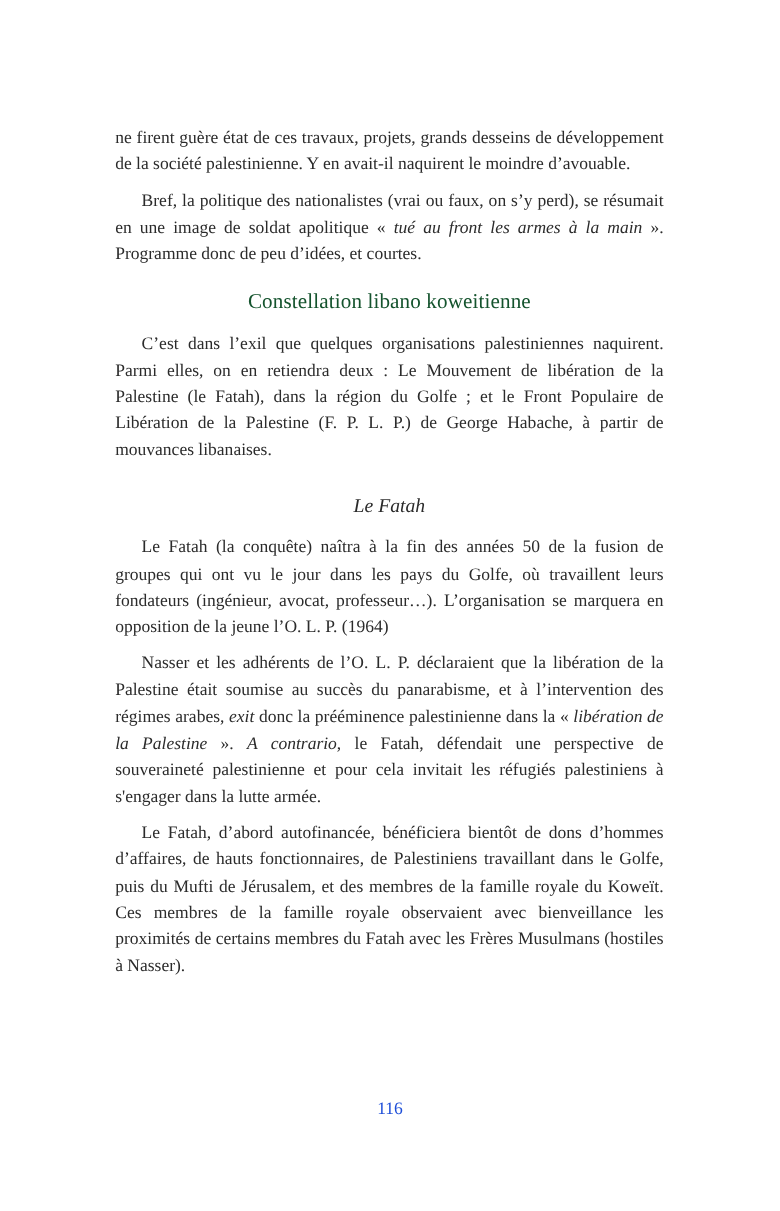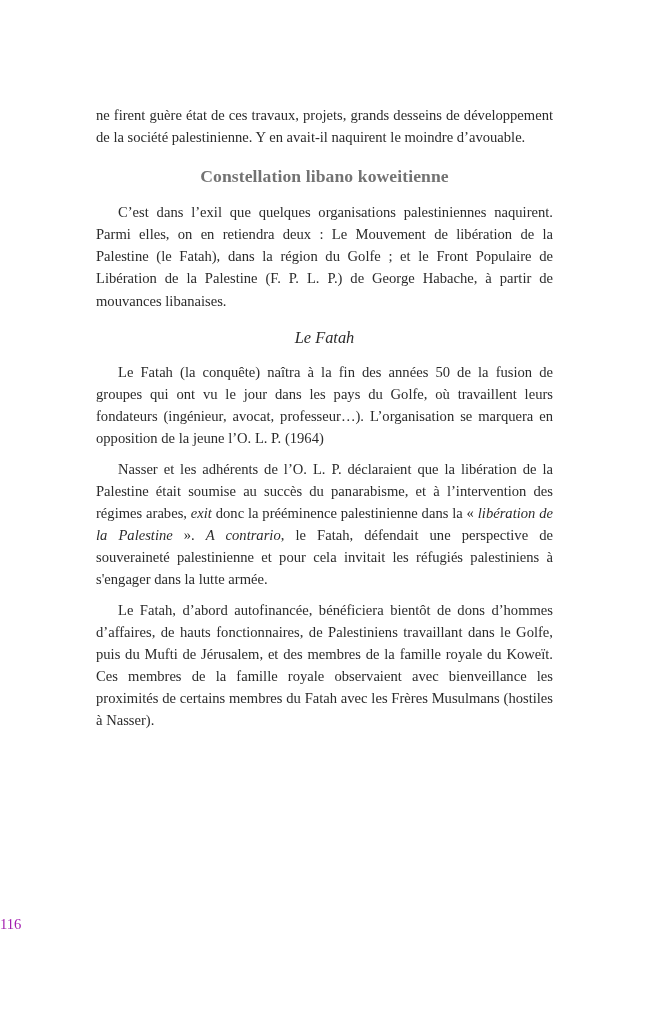--- a/index.html
+++ b/index.html
@@ -34,65 +34,67 @@
   }
   p.body-par.no-indent {
     text-indent: 0;
   }
   p.body-par + p.body-par {
     margin-top: 8.5px;
   }
   .section-heading {
     margin: 0;
     font-size: 17.6px;
-    font-weight: bold;
+    font-weight: normal;
     line-height: 24px;
     text-align: center;
-    color: #737373;
+    color: #14532d;
     letter-spacing: 0.1px;
   }
   .heading-block {
     margin-top: 16px;
     margin-bottom: 13px;
   }
   .sub-heading {
     margin: 0;
     font-size: 16.4px;
     font-weight: normal;
     font-style: italic;
     line-height: 22px;
     text-align: center;
     color: #2b2b2b;
   }
   .sub-heading-block {
-    margin-top: 15px;
+    margin-top: 25px;
     margin-bottom: 12px;
   }
   .ital {
     font-style: italic;
   }
   .page-number {
     position: absolute;
     left: 0;
     right: 0;
     top: 914px;
+    text-align: center;
     font-size: 14.6px;
     line-height: 20px;
-    color: #a21caf;
+    color: #1d4ed8;
   }
 </style>
 </head>
 <body>
 
 <div class="page">
 
   <div class="text-column">
 
     <p class="body-par no-indent">ne firent guère état de ces travaux, projets, grands desseins de développement de la société palestinienne. Y en avait-il naquirent le moindre d’avouable.</p>
 
+    <p class="body-par"><span>Bref, la politique des nationalistes (vrai ou faux, on s’y perd), se résumait en une image de soldat apolitique « </span><span class="ital">tué au front les armes à la main</span><span> ». Programme donc de peu d’idées, et courtes.</span></p>
 
 
     <div class="heading-block">
       <h2 class="section-heading">Constellation libano koweitienne</h2>
     </div>
 
     <p class="body-par">C’est dans l’exil que quelques organisations palestiniennes naquirent. Parmi elles, on en retiendra deux : Le Mouvement de libération de la Palestine (le Fatah), dans la région du Golfe ; et le Front Populaire de Libération de la Palestine (F. P. L. P.) de George Habache, à partir de mouvances libanaises.</p>
 
     <div class="sub-heading-block">
       <h3 class="sub-heading">Le Fatah</h3>

